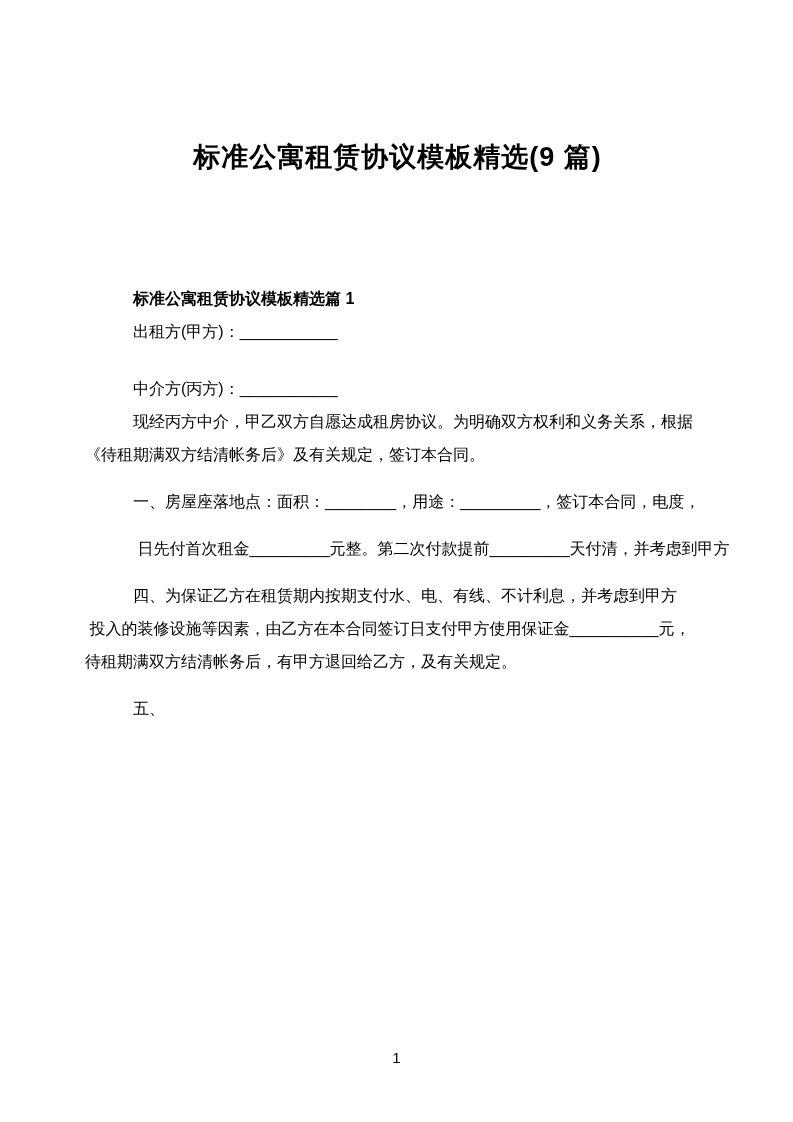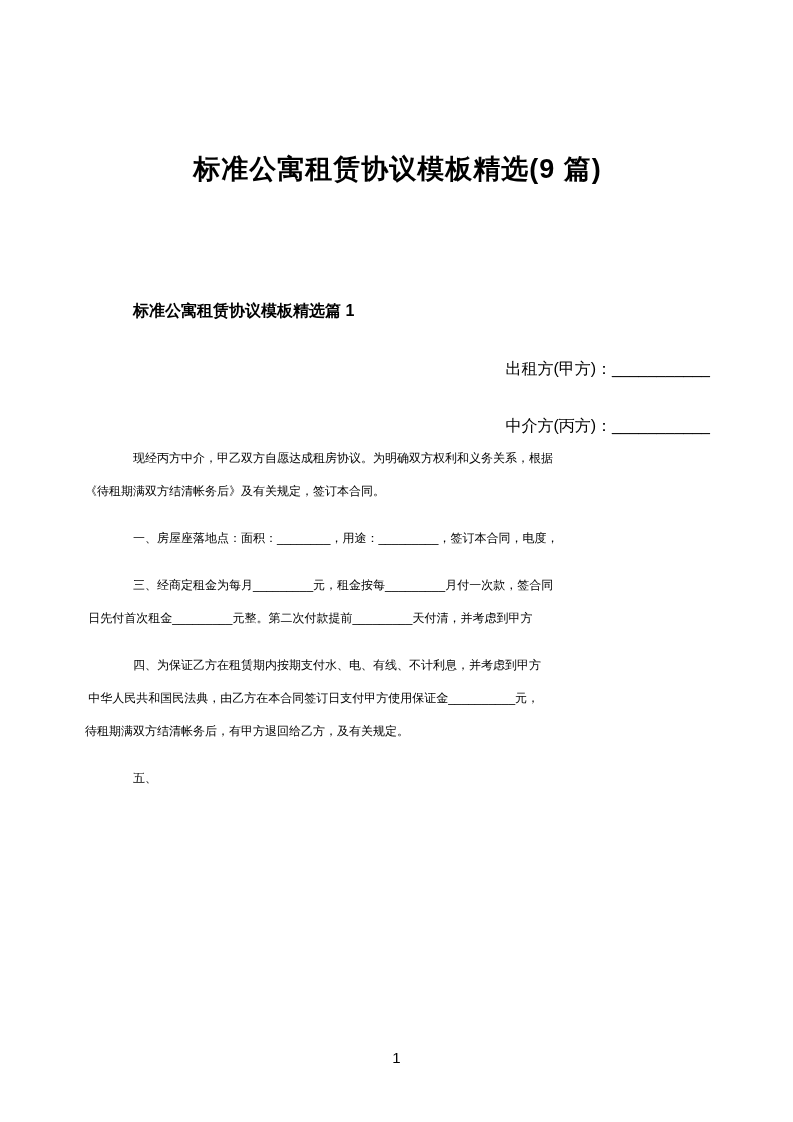--- a/index.html
+++ b/index.html
@@ -12,52 +12,50 @@
     position: relative;
     width: 793px;
     height: 1122px;
     background: #ffffff;
     overflow: hidden;
     margin: 0 auto;
   }
   .content {
     position: absolute;
     left: 85px;
-    top: 12px;
+    top: 0;
     width: 625px;
   }
   .doc-title {
     margin-top: 140px;
     font-size: 27px;
     line-height: 34px;
     font-weight: bold;
     text-align: center;
     letter-spacing: 1px;
     white-space: nowrap;
   }
   .section-heading {
     margin-top: 108px;
     font-size: 16px;
     line-height: 33px;
     font-weight: bold;
     text-indent: 48px;
-    margin-bottom: 25px;
     white-space: pre;
   }
   .party-line {
     font-size: 16px;
     line-height: 33px;
     text-indent: 48px;
     margin-bottom: 24px;
     white-space: pre;
-    text-align: right;
   }
   .party-line.tight { margin-bottom: 0; }
   .para {
-    font-size: 12px;
+    font-size: 16px;
     margin-bottom: 14px;
   }
   .para .line {
     line-height: 33px;
     white-space: pre;
   }
   .para .line:first-child { text-indent: 48px; }
   .page-number {
     position: absolute;
     top: 1049px;
@@ -89,27 +87,26 @@
     </div>
 
     <div class="para">
       <div class="line">一、房屋座落地点：面积：________，用途：_________，签订本合同，电度，</div>
     </div>
 
     <div class="para">
     </div>
 
     <div class="para">
-      <div class="line">三、经商定租金为每月_________元，租金按每_________月付一次款，签合同</div>
       <div class="line"> 日先付首次租金_________元整。第二次付款提前_________天付清，并考虑到甲方</div>
     </div>
 
     <div class="para">
       <div class="line">四、为保证乙方在租赁期内按期支付水、电、有线、不计利息，并考虑到甲方</div>
-      <div class="line"> 中华人民共和国民法典，由乙方在本合同签订日支付甲方使用保证金__________元，</div>
+      <div class="line"> 投入的装修设施等因素，由乙方在本合同签订日支付甲方使用保证金__________元，</div>
       <div class="line">待租期满双方结清帐务后，有甲方退回给乙方，及有关规定。</div>
     </div>
 
     <div class="para">
       <div class="line">五、</div>
     </div>
 
   </div>
 
   <div class="page-number">1</div>

